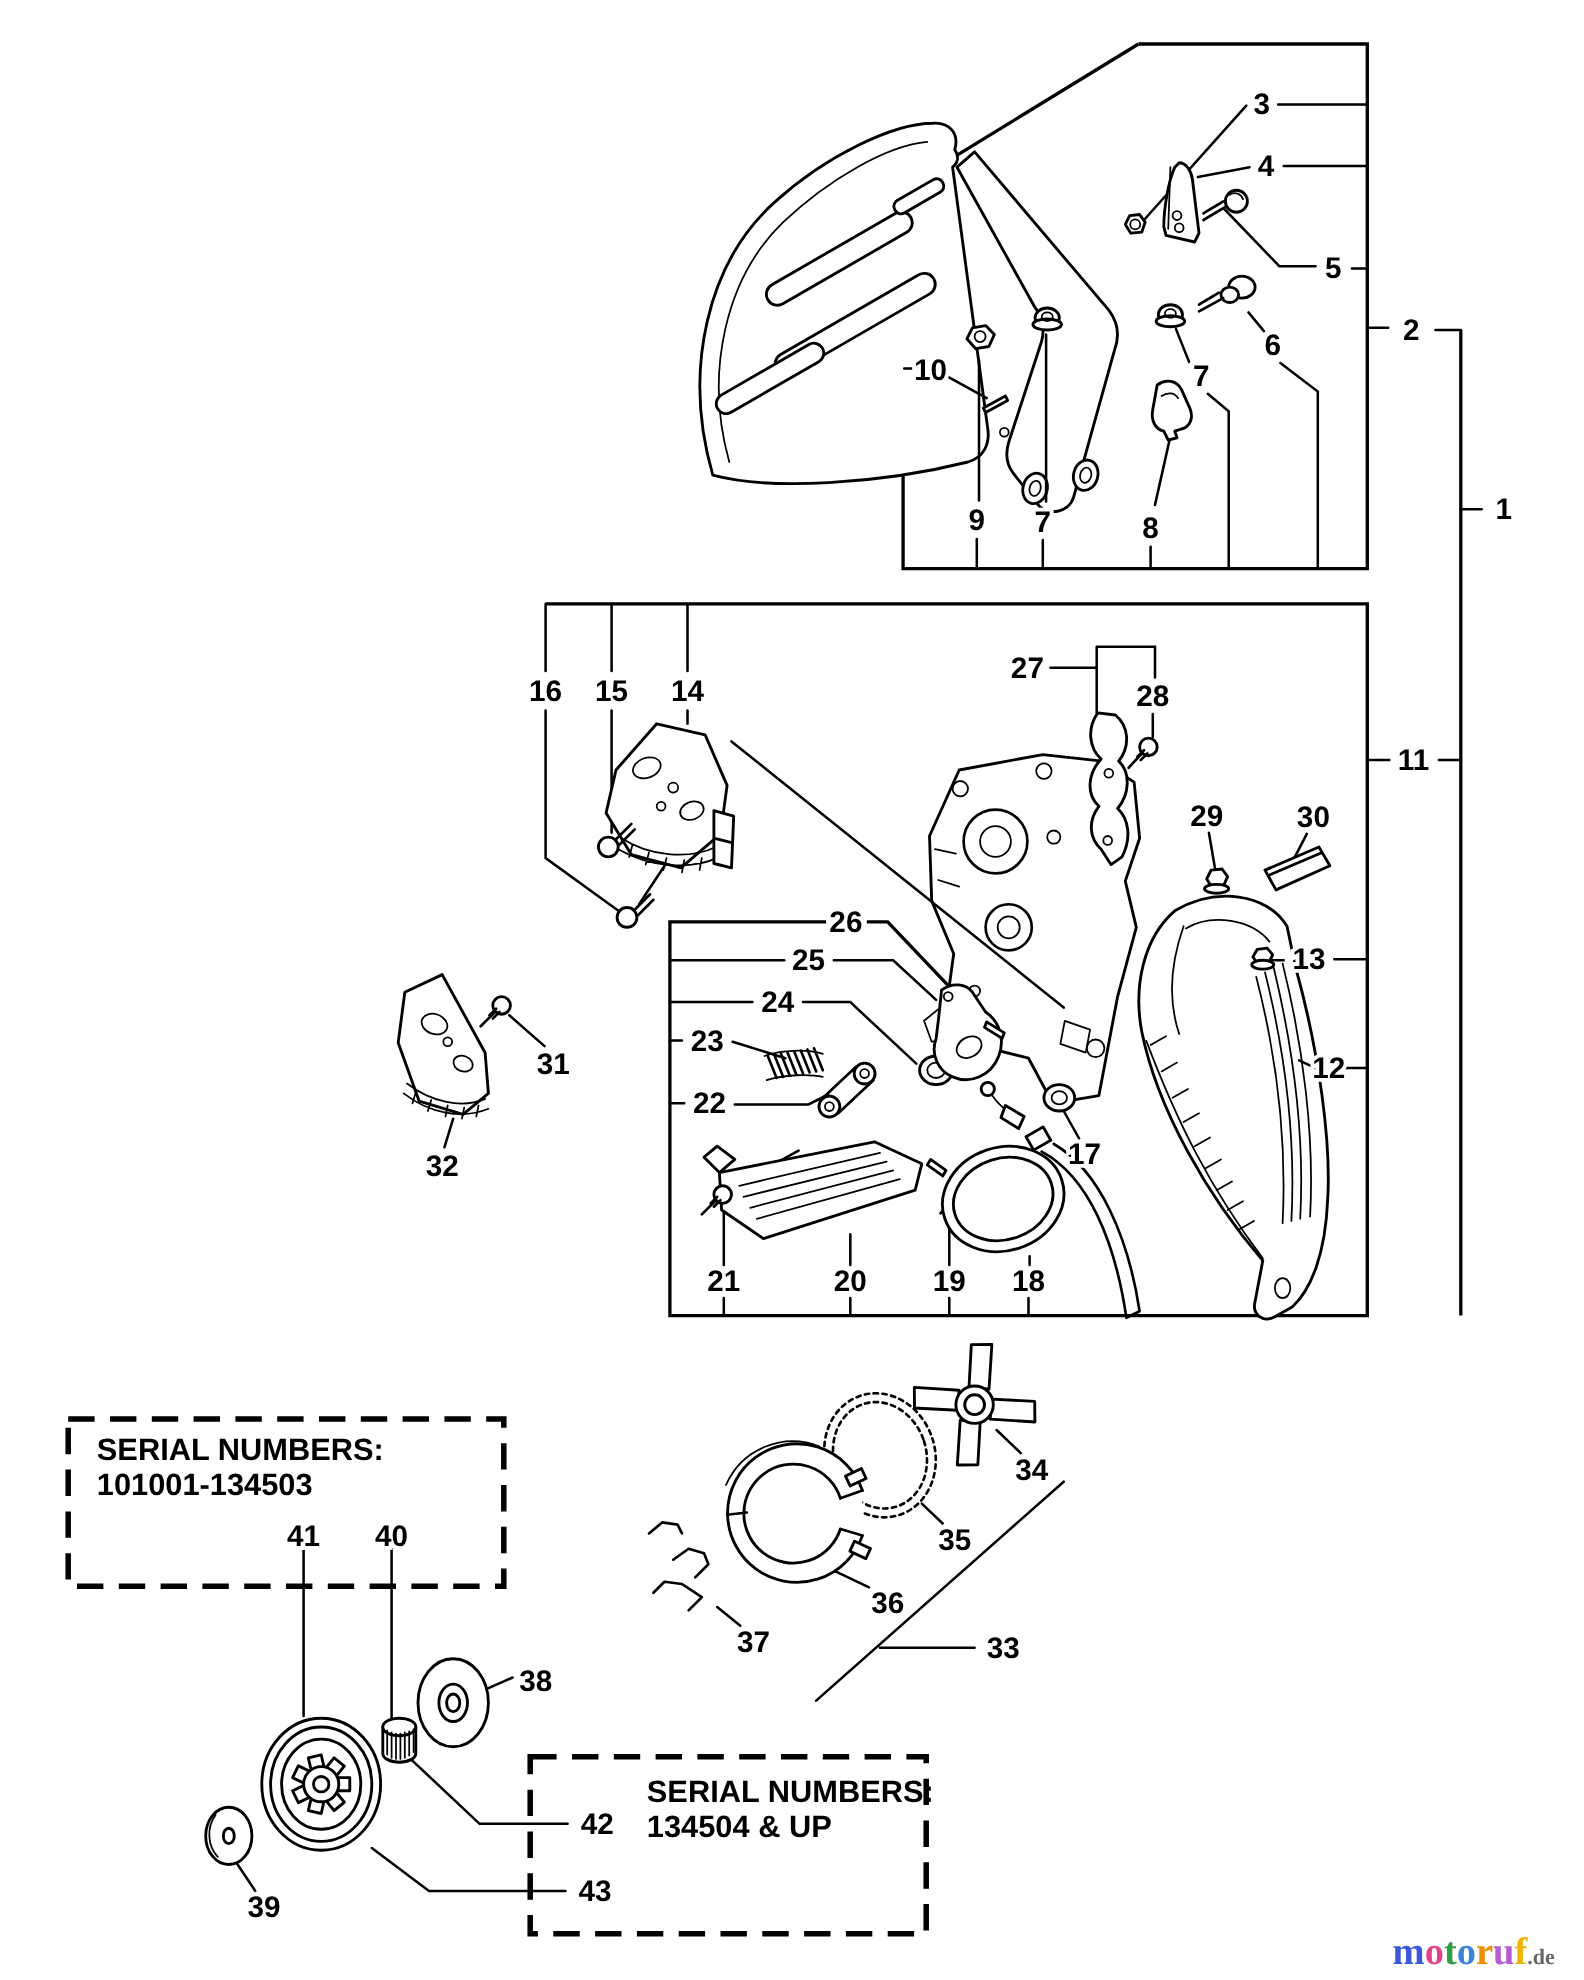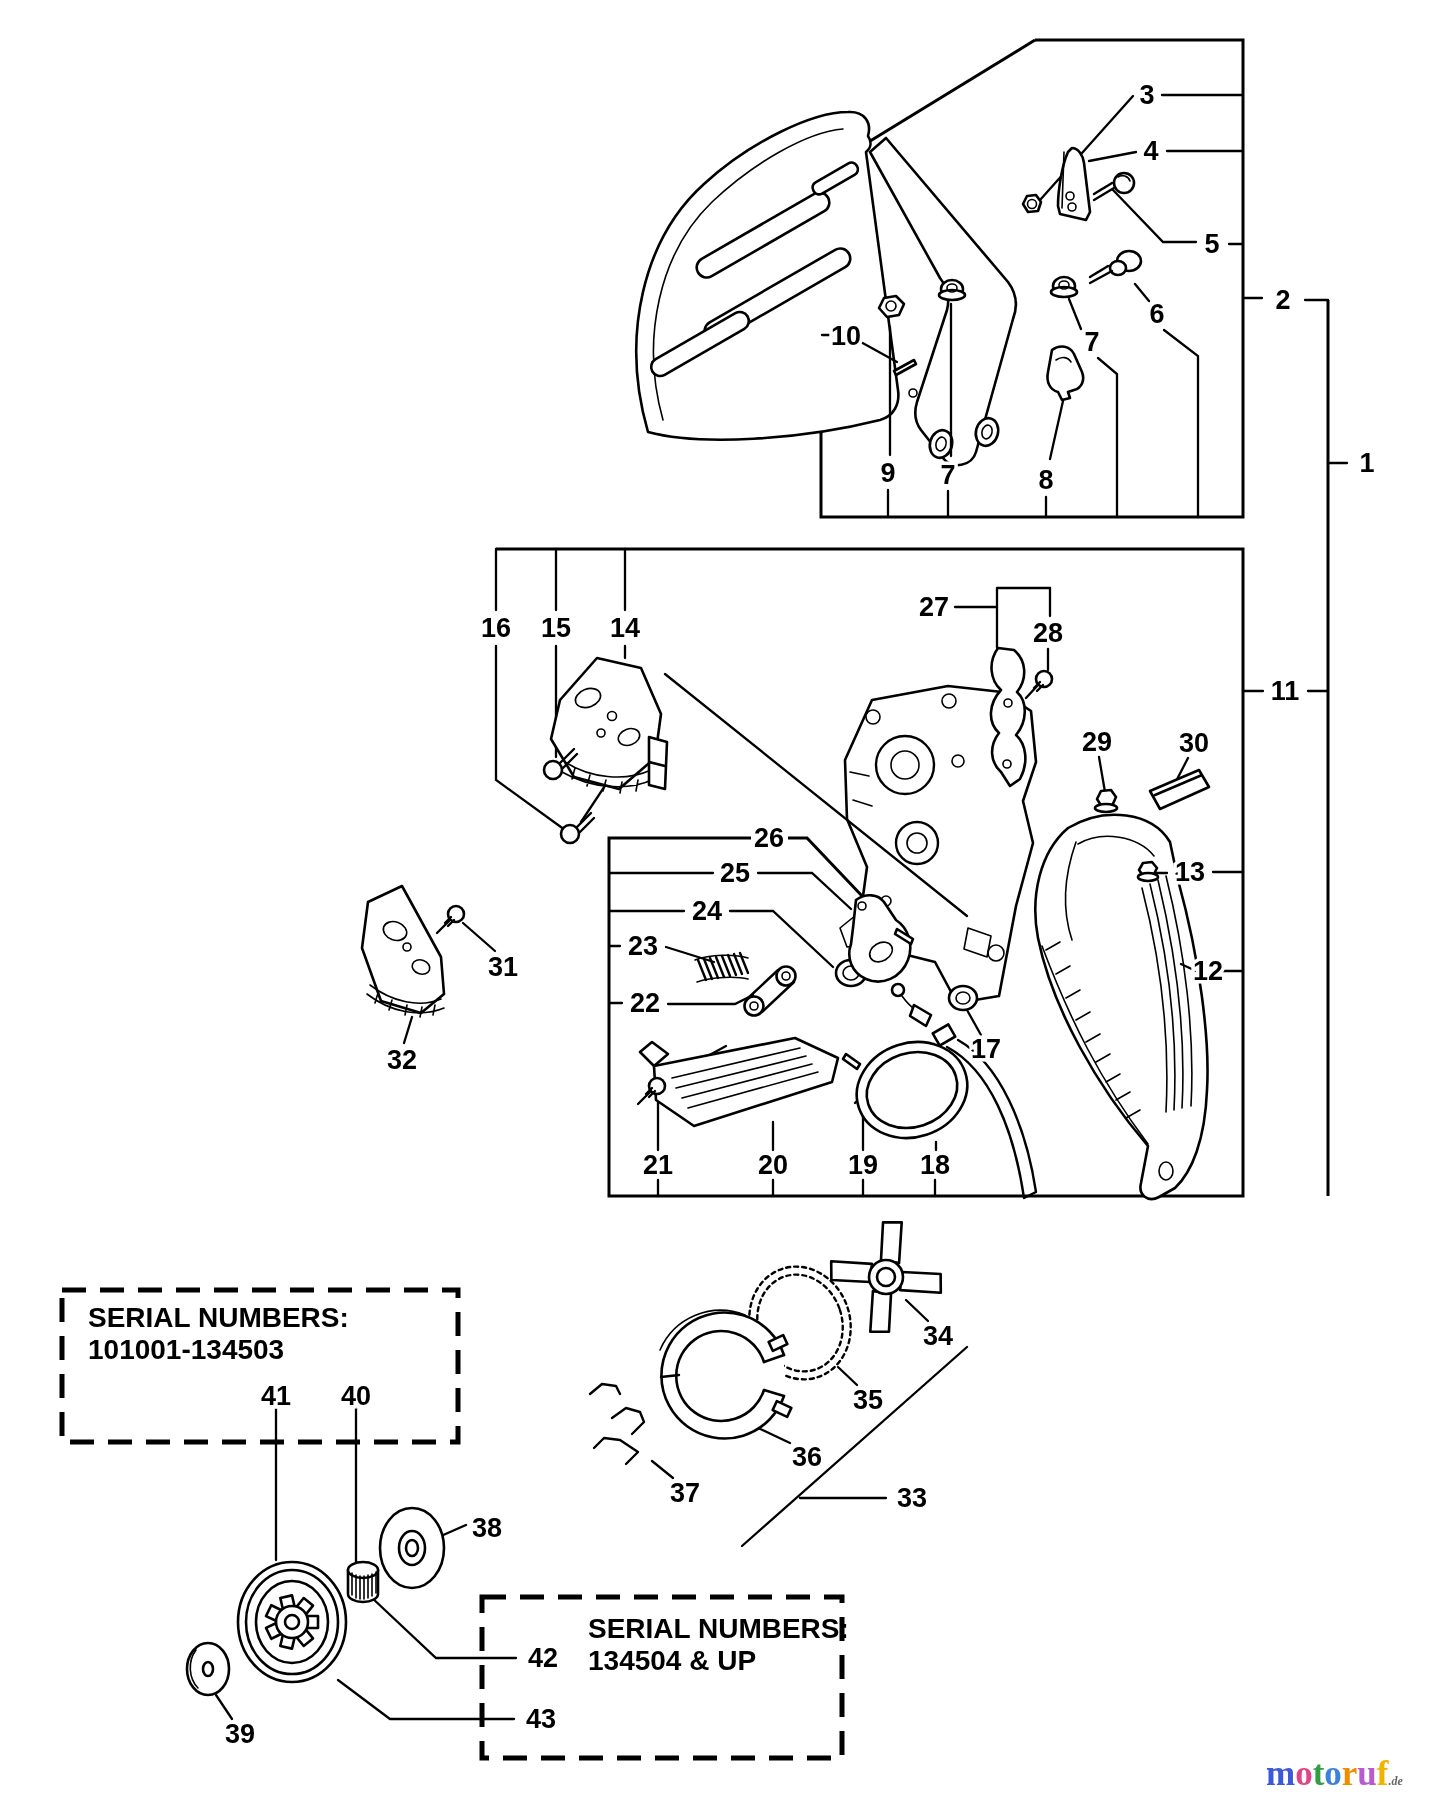--- a/index.html
+++ b/index.html
@@ -10,21 +10,21 @@
   .thin{stroke:#000;fill:none;stroke-width:1.6;stroke-linecap:round;stroke-linejoin:round;}
   .part{stroke:#000;fill:#fff;stroke-width:2.6;stroke-linecap:round;stroke-linejoin:round;}
   .box{stroke:#000;fill:none;stroke-width:3;}
   .lead{stroke:#000;fill:none;stroke-width:2.3;stroke-linecap:round;}
   .dashbox{stroke:#000;fill:none;stroke-width:5;stroke-dasharray:24 14;}
   .plabel{font-family:"Liberation Sans",sans-serif;font-weight:bold;font-size:27px;
           text-anchor:middle;fill:#000;paint-order:stroke;stroke:#fff;stroke-width:7px;}
   .serialtext{font-family:"Liberation Sans",sans-serif;font-weight:bold;font-size:28px;fill:#000;}
   #watermark{position:absolute;left:1266px;top:1756px;font-family:"Liberation Serif",serif;
              font-weight:bold;font-size:35px;line-height:35px;white-space:nowrap;}
-  #watermark .suffix{font-size:12px;font-style:italic;}
+  #watermark .suffix{font-size:20px;}
 </style>
 </head>
 <body>
 
 <svg id="diagram" width="1440" height="1800" viewBox="0 0 1440 1800">
 
   <g>
     <path class="box" d="M1035,40 H1243 V517 H821 V334"></path>
     <path class="box" d="M1035,40 L862,146"></path>
     <path class="box" d="M496,549 H1243 V1196 H609 V838 H751"></path>

